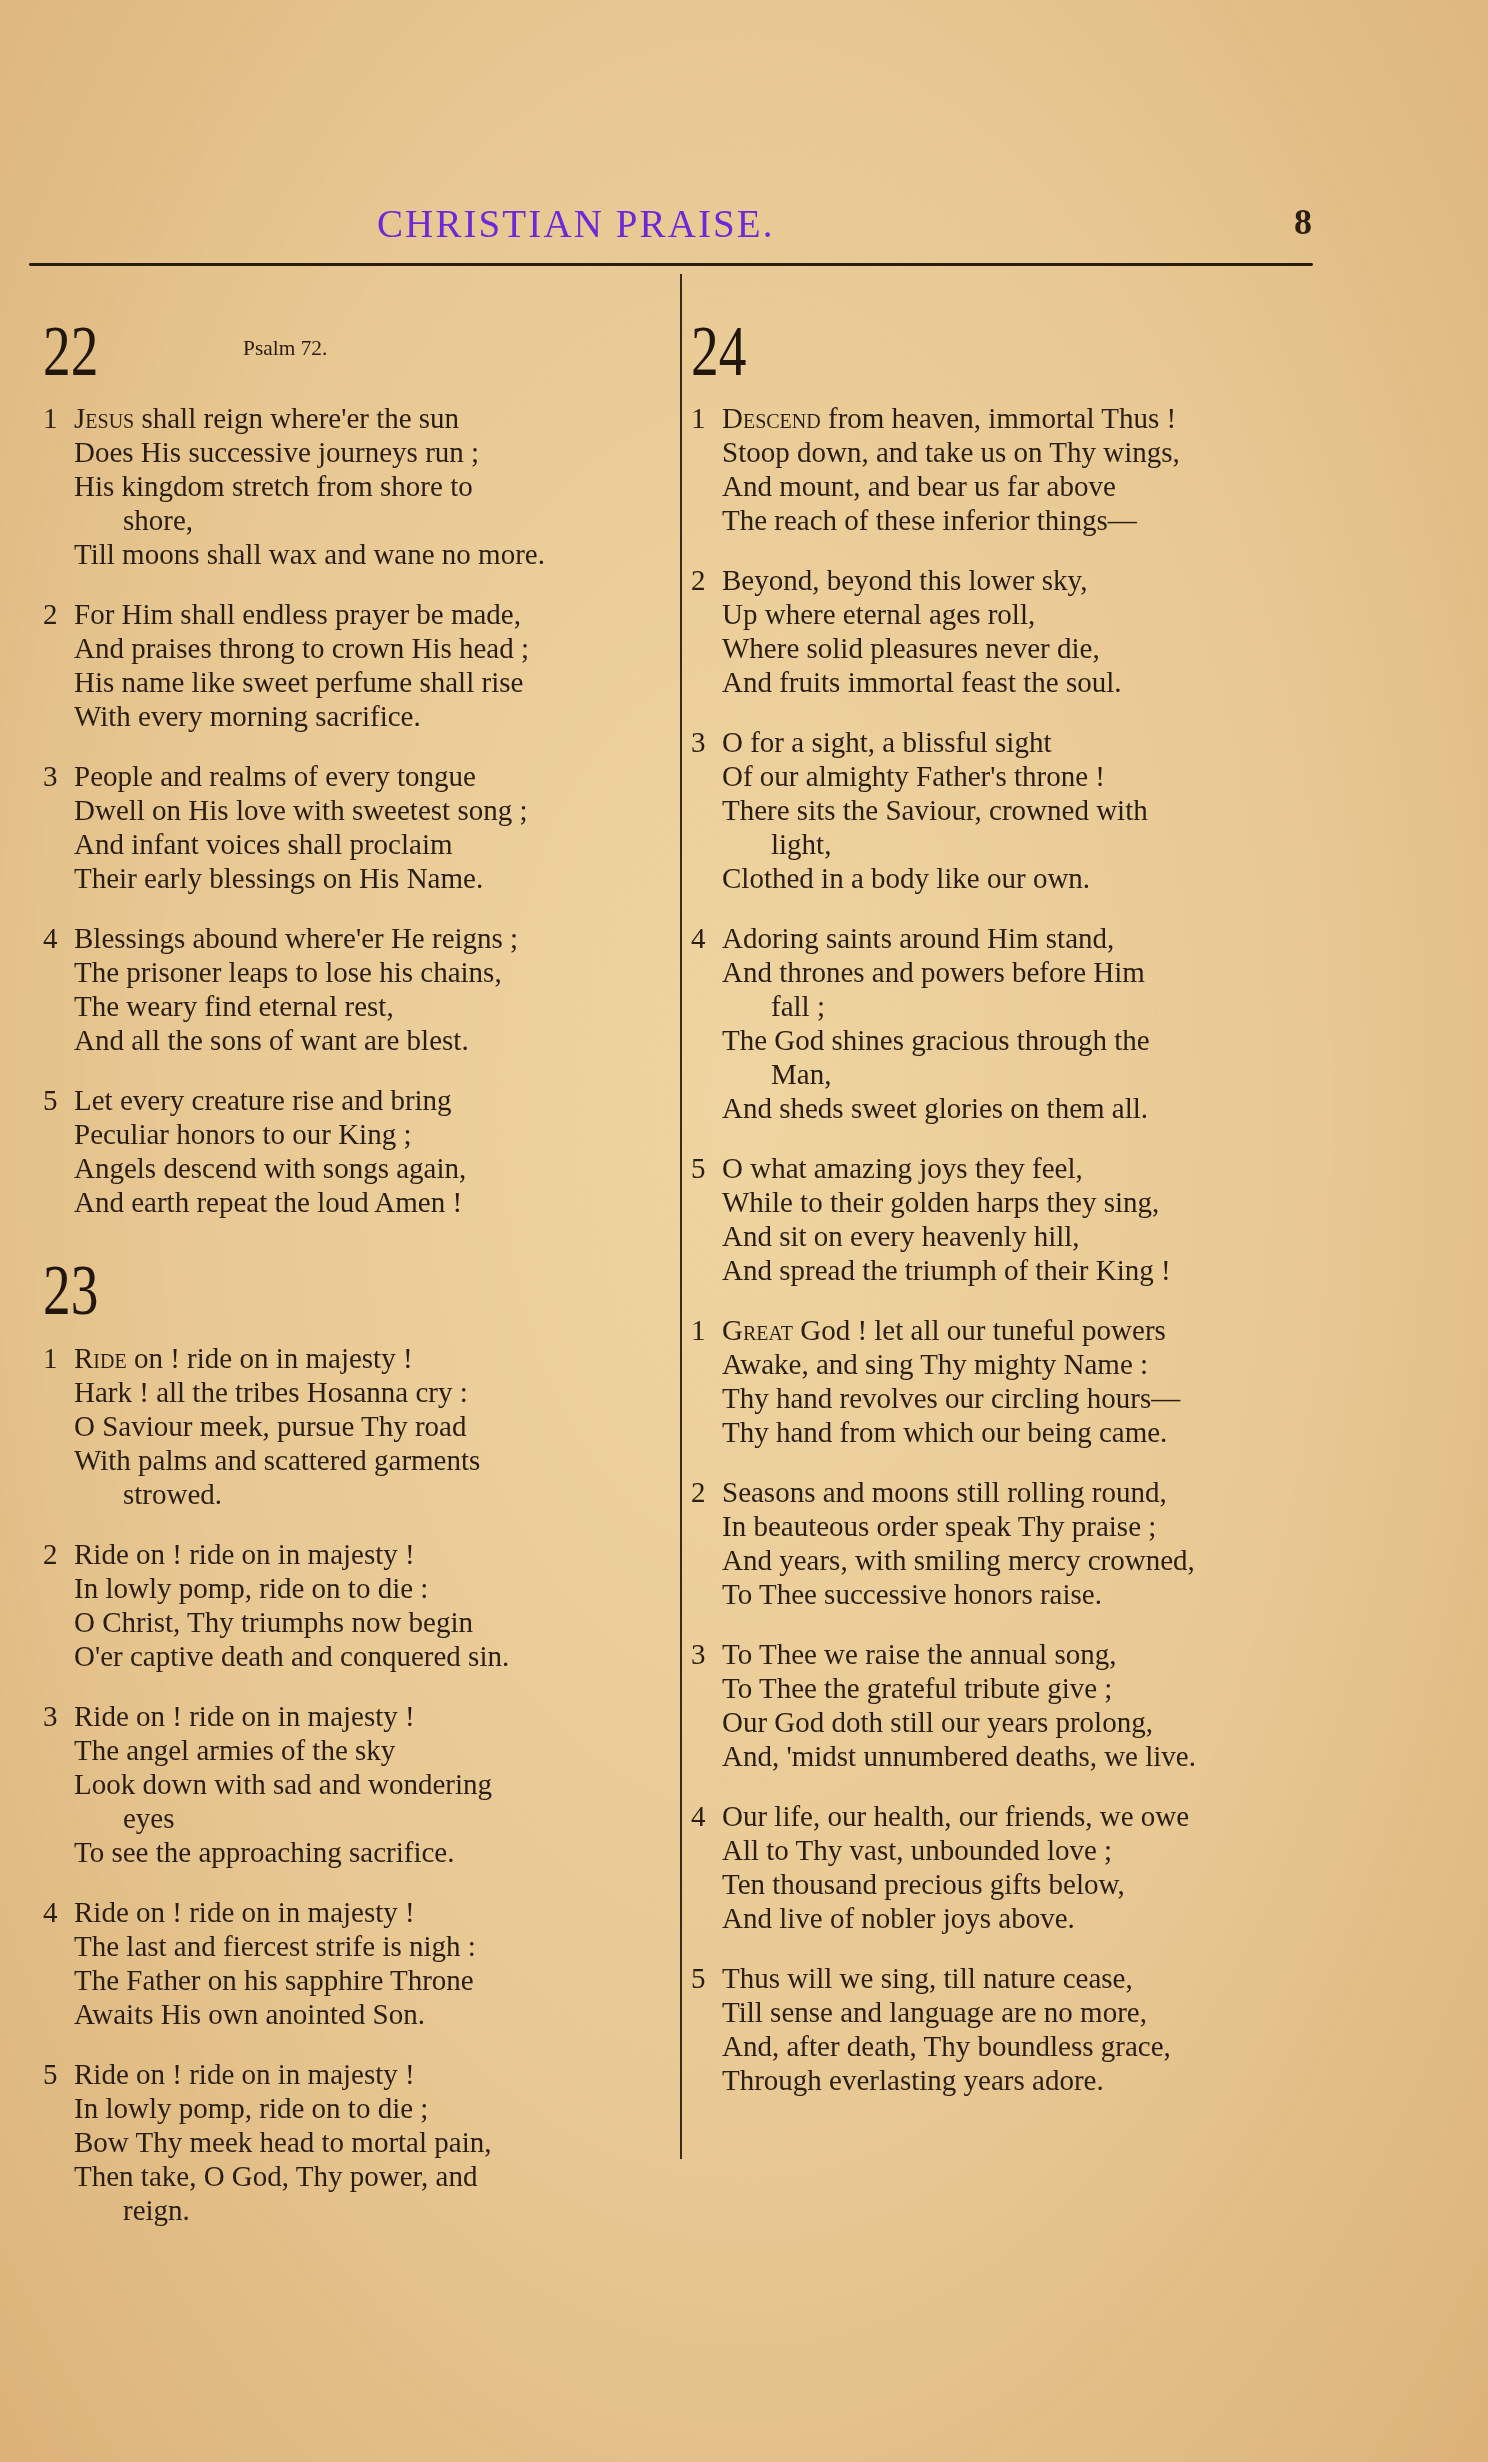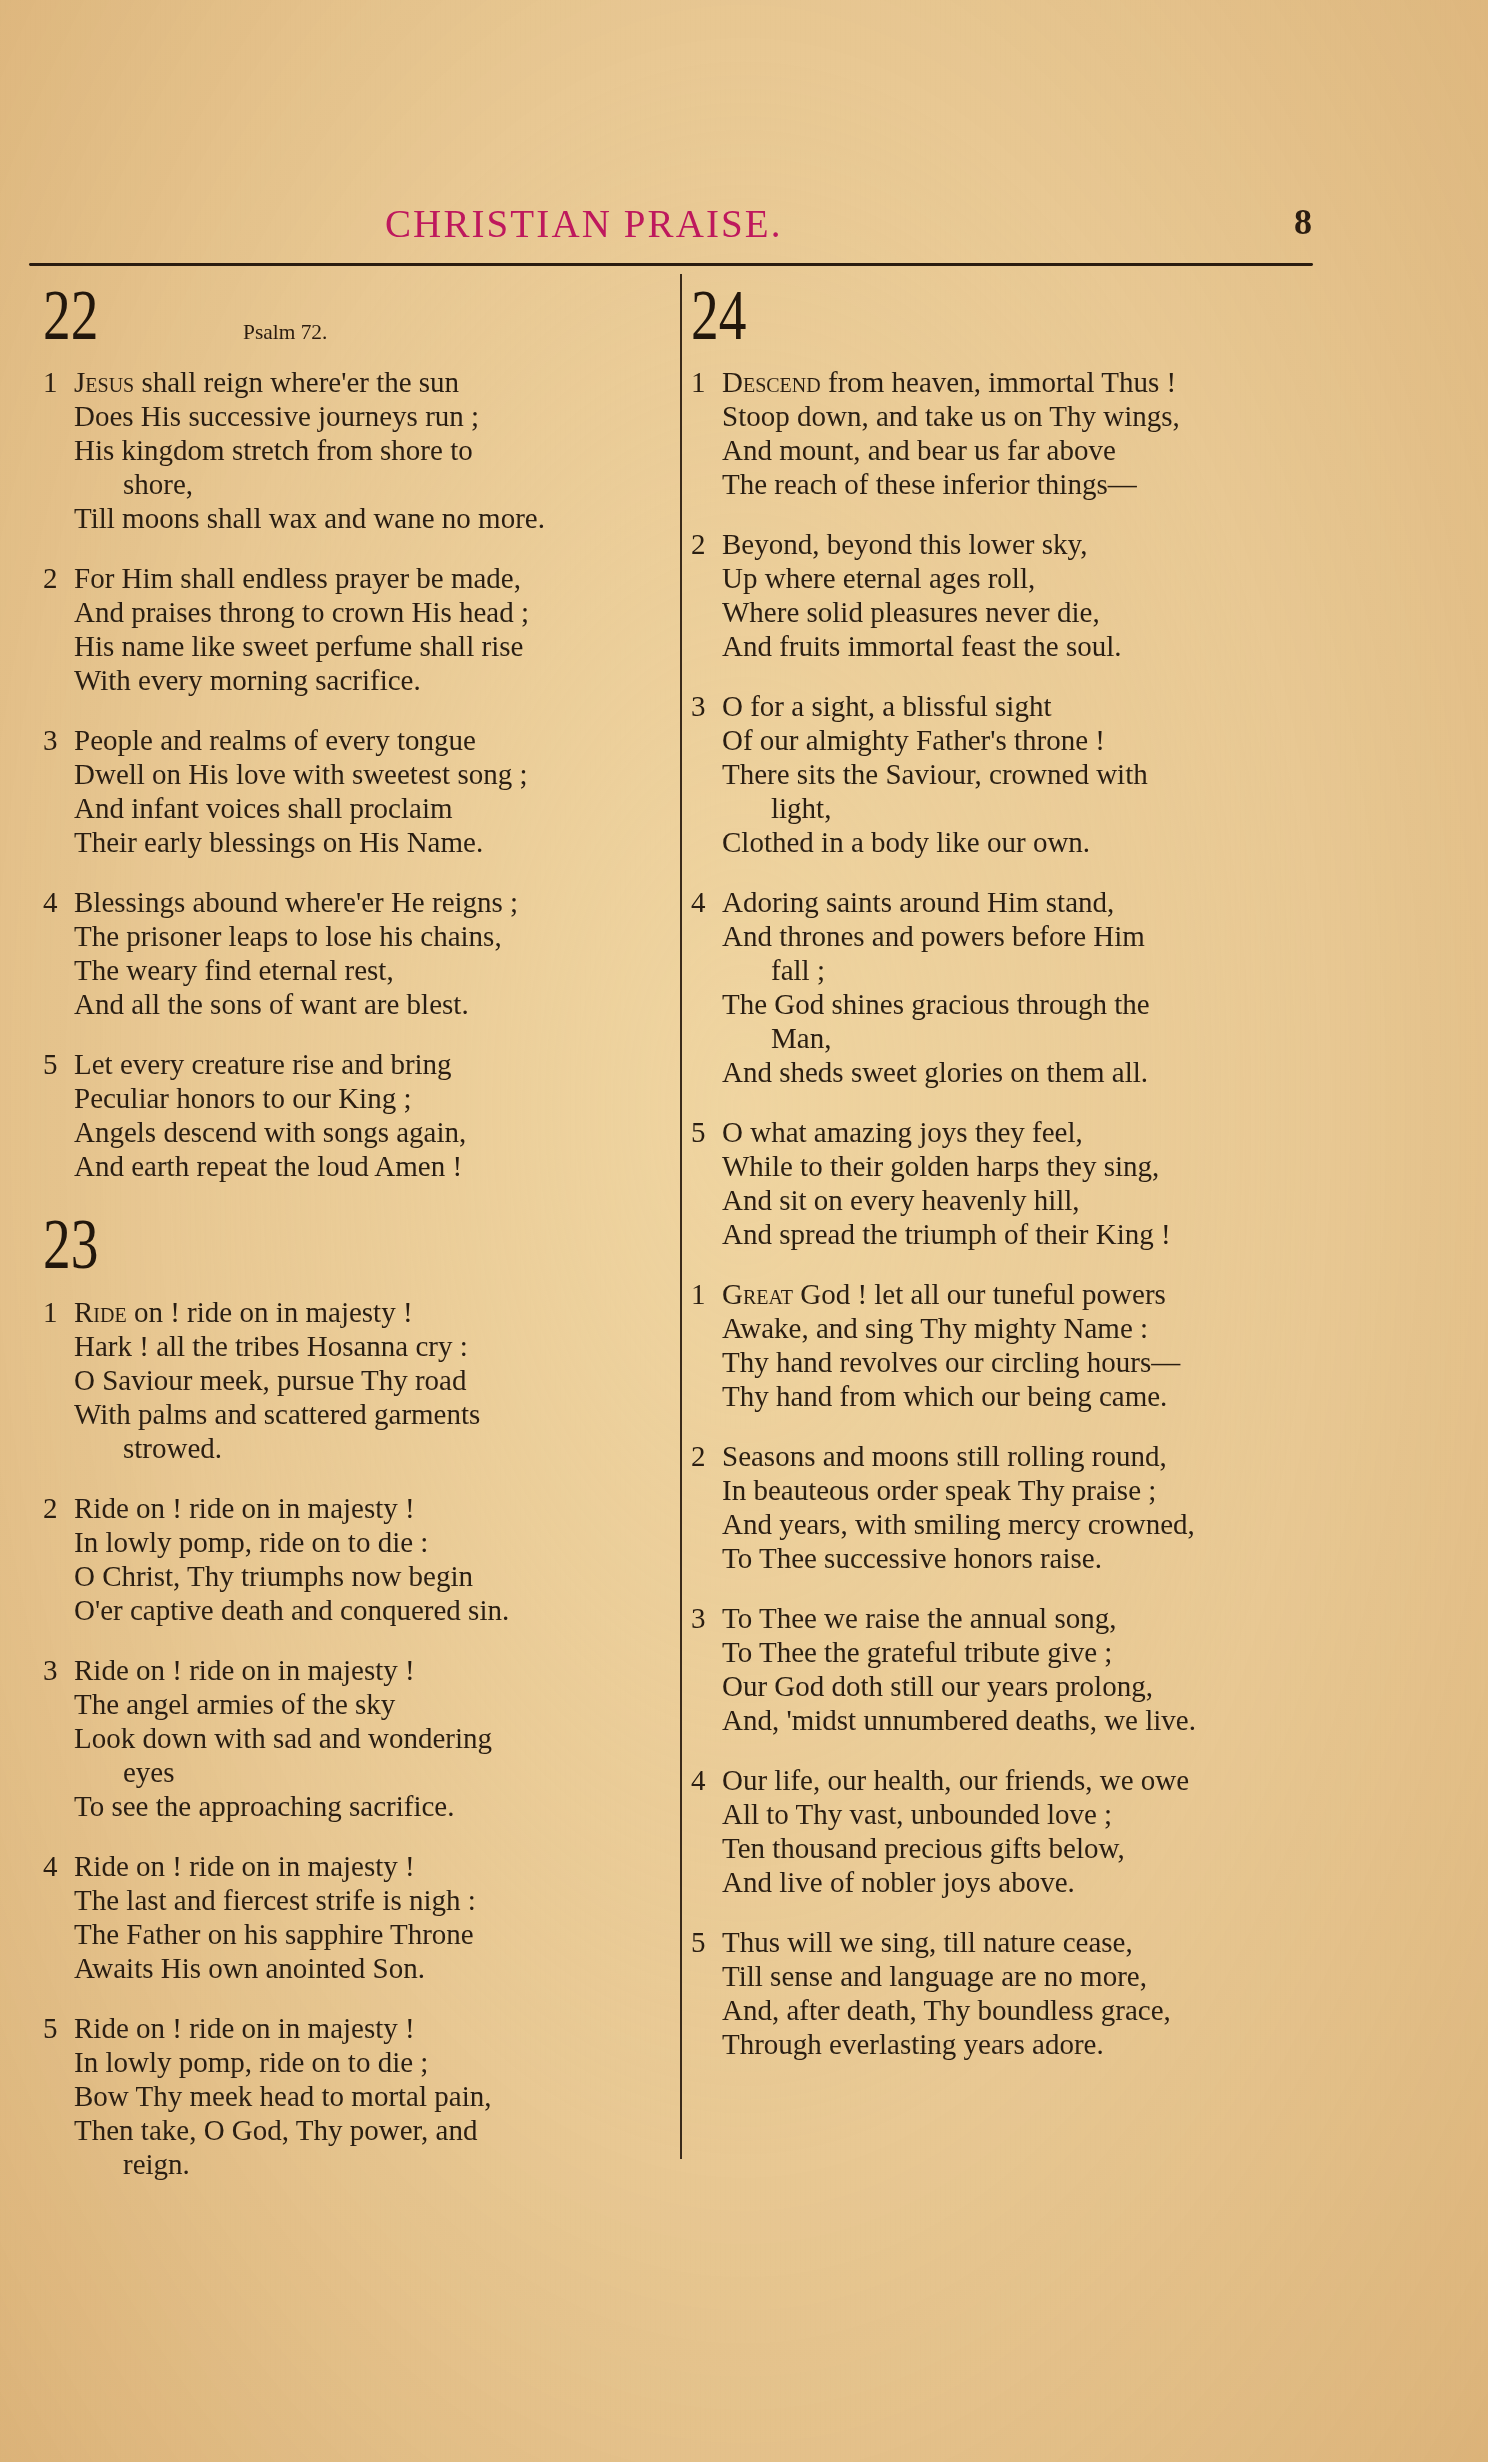--- a/index.html
+++ b/index.html
@@ -11,42 +11,42 @@
       repeating-linear-gradient(90deg, rgba(190,150,95,0.05) 0px, rgba(190,150,95,0.05) 1.4px, transparent 1.4px, transparent 5px);
     font-family: "DejaVu Serif", "Liberation Serif", serif;
     color: #2a1e12;
     position: relative;
   }
   .page { position: absolute; left: 0; top: 0; width: 1489px; height: 2462px; }
   .running-head {
     position: absolute; left: 377px; top: 201px; width: 935px; height: 43px;
   }
   .running-title {
-    position: absolute; left: 8px; top: 0;
+    position: absolute; left: 0; top: 0;
     font-family: "Liberation Serif", serif;
-    font-size: 39px; letter-spacing: 2.1px; color: #be185d;
+    font-size: 39px; letter-spacing: 2.1px; color: #6d28d9;
   }
   .page-number {
     position: absolute; right: 0; top: 0;
     font-family: "Liberation Serif", serif; font-weight: bold;
     font-size: 36px; color: #2a1c10;
   }
   .head-rule {
     position: absolute; left: 28.6px; top: 263px; width: 1284px; height: 2.9px;
     background: #2a1c10; border-radius: 1.4px;
   }
   .col-rule {
     position: absolute; left: 680px; top: 274px; width: 2.1px; height: 1885px;
     background: #3a2a1a;
   }
   .column { position: absolute; top: 280px; }
   .col-left { left: 43px; width: 628px; }
   .col-right { left: 691px; width: 628px; }
   .hymn { margin: 0; }
-  .hymn-header { display: flex; align-items: flex-end; height: 71px; }
+  .hymn-header { display: flex; align-items: center; height: 71px; margin-top: 36px; }
   .hymn-number {
     font-family: "Liberation Serif", serif;
     font-size: 71px; line-height: 71px; color: #22170c;
     transform: scaleX(0.78); transform-origin: left bottom;
     width: 93px;
   }
   .hymn-note {
     font-family: "Liberation Serif", serif; font-weight: normal;
     font-size: 21.4px; margin-left: 107px; margin-bottom: 5.7px; color: #2a1c10;
   }

